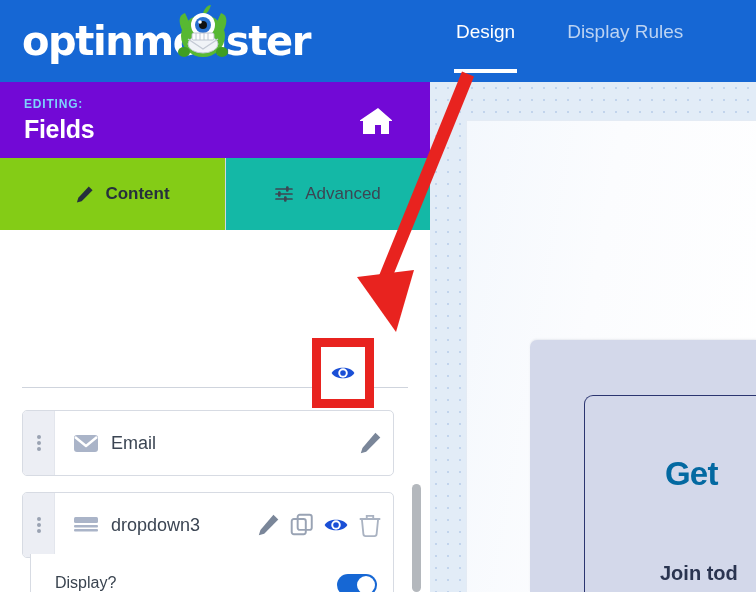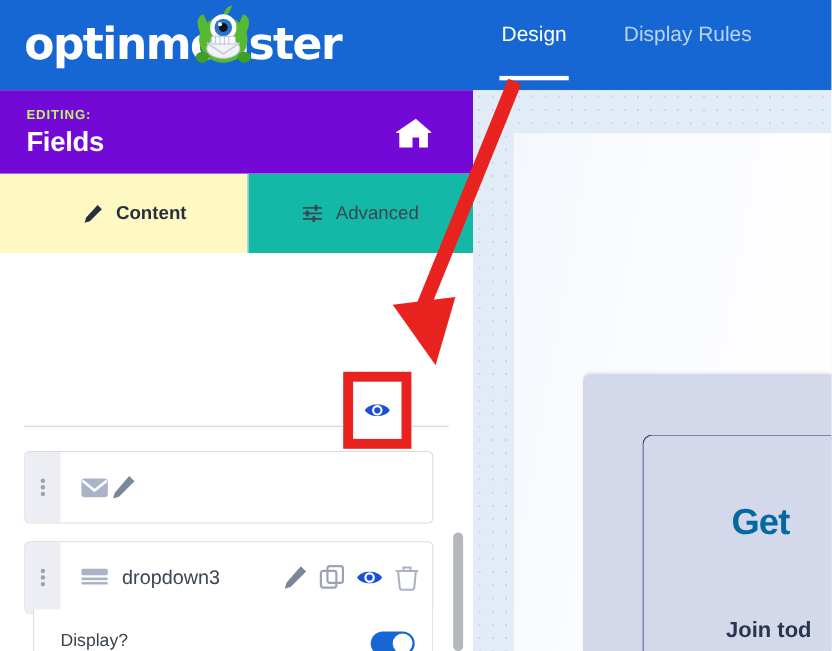--- a/index.html
+++ b/index.html
@@ -45,42 +45,42 @@
     bottom: 0; height: 4px; background: #ffffff;
   }
 
   
   .editbar {
     position: absolute; left: 0; top: 82px; width: 430px; height: 76px;
     background: #7209d6;
   }
   .editing-label {
     position: absolute; left: 24px; top: 15px;
-    font-size: 12px; color: #bef264; letter-spacing: 0.8px; font-weight: bold; text-align: right;
+    font-size: 12px; color: #7dd3fc; letter-spacing: 0.8px; font-weight: bold; text-align: right;
   }
   .editing-value {
     position: absolute; left: 24px; top: 33px;
     font-size: 25px; color: #ffffff; font-weight: bold; letter-spacing: -0.3px;
   }
   .home-btn {
     position: absolute; right: 38px; top: 24px; width: 32px; height: 30px;
     cursor: pointer;
   }
 
   
   .sidebar {
     position: absolute; left: 0; top: 158px; width: 430px; height: 434px;
     background: #ffffff; overflow: hidden;
   }
   .tabs { display: flex; height: 72px; width: 430px; }
   .tab {
     flex: 1; display: flex; align-items: center; justify-content: center;
     gap: 11px; font-size: 17px; cursor: pointer; position: relative;
   }
-  .tab.active { background: #fef9c3; color: #26303d; font-weight: bold; padding-left: 20px; }
+  .tab.active { background: #84cc16; color: #26303d; font-weight: bold; padding-left: 20px; }
   .tab.inactive { background: #14b8a6; color: #3c4653; }
   .tab.inactive::before {
     content:""; position:absolute; left:0; top:0; bottom:0; width:1px;
     background: #d2d6df;
   }
   .tabs-underline {
     position: absolute; left: 22px; top: 229px; width: 386px; height: 1px;
     background: #cfd4dd;
   }
 
@@ -258,20 +258,21 @@
             <div>
               <i></i>
               <i></i>
               <i></i>
             </div>
           </div>
         <svg class="f-icon" viewBox="0 0 26 22">
           <rect x="1" y="3" width="24" height="17" rx="3" fill="#aab4c8"></rect>
           <path d="M2 5 L13 14 L24 5" fill="none" stroke="#ffffff" stroke-width="2.4" stroke-linejoin="round"></path>
         </svg>
+        <div class="f-label">Email</div>
         <div class="row-actions">
           <svg class="act" viewBox="0 0 24 24">
             <path d="M17 2.5 L21.5 7 L8.5 20 L3.5 21.5 L5 16.5 Z" fill="#7a8699"></path>
           </svg>
         </div>
       </div>
 
       <div class="field-row" style="top:96px;">
         <div class="grip">
             <div>

